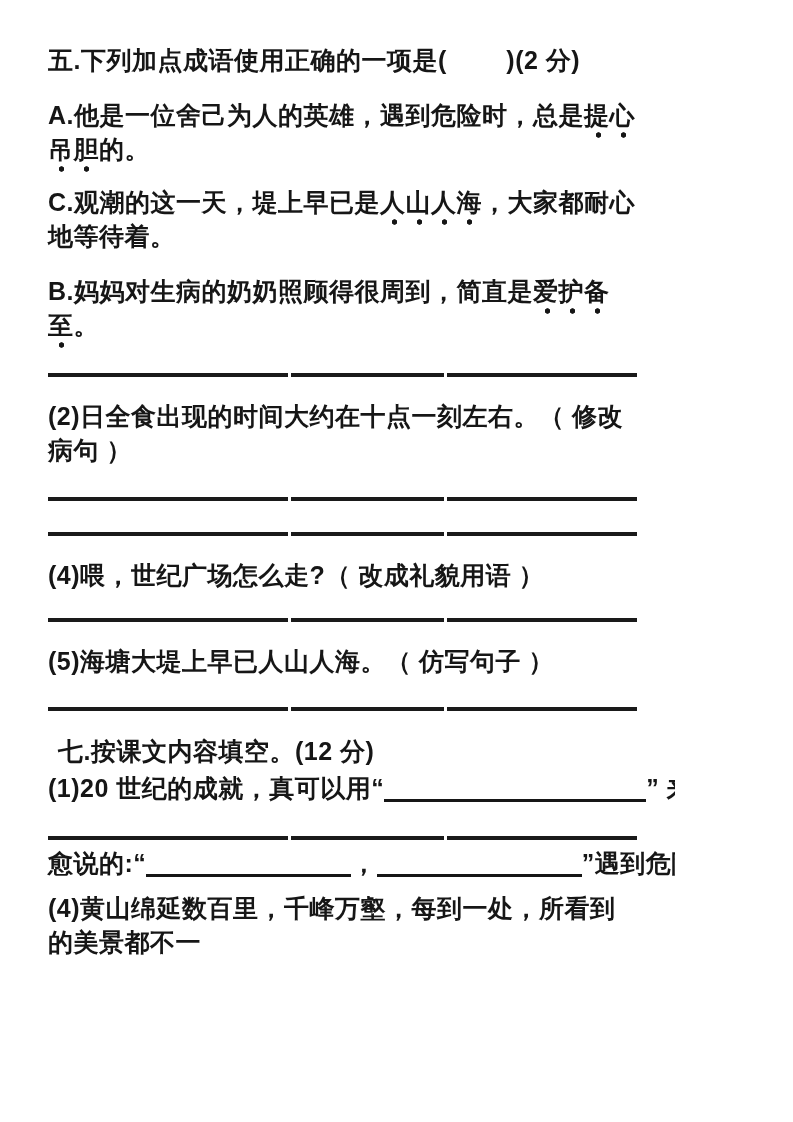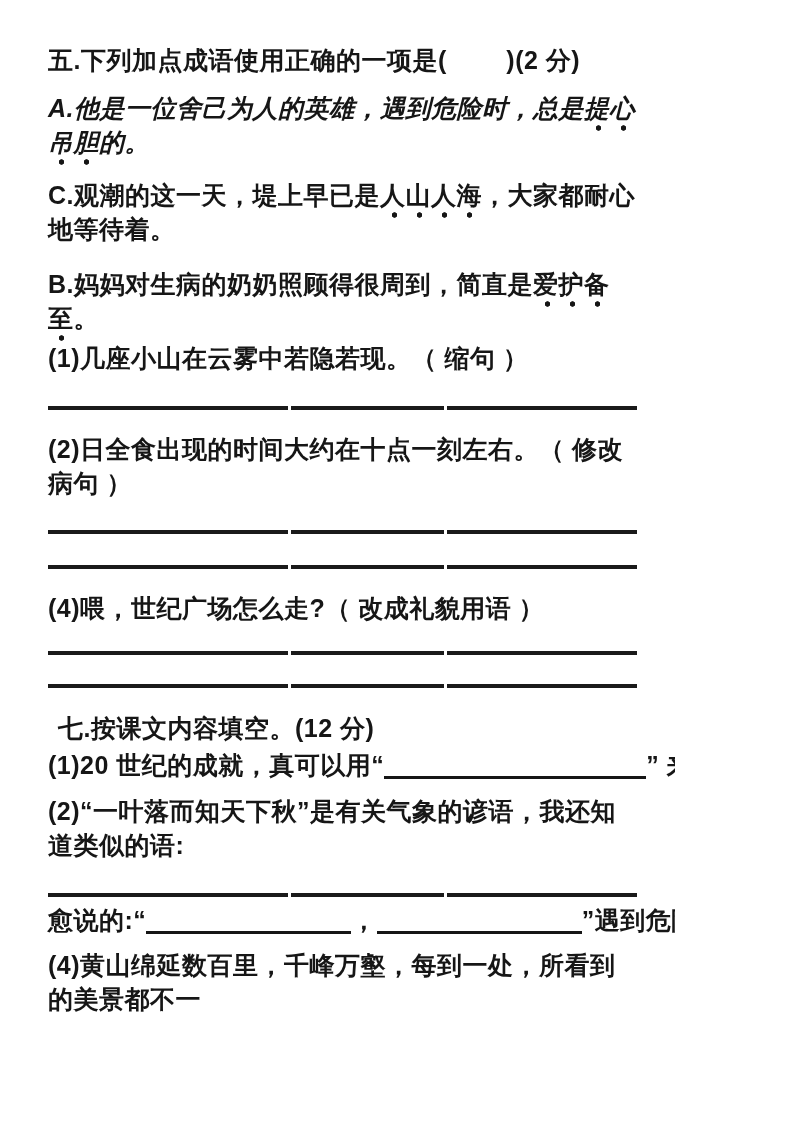--- a/index.html
+++ b/index.html
@@ -33,28 +33,27 @@
     border-bottom:3px solid #161616;
   }
 </style>
 </head>
 <body>
 
 <div class="page">
 
   <div class="sec-title" style="margin-top:6px;">五.下列加点成语使用正确的一项是(        )(2 分)</div>
 
-  <div class="line" style="margin-top:13px;font-style:italic;"><span>A.他是一位舍己为人的英雄，遇到危险时，总是</span><span class="em-dots">提心吊胆</span><span>的。</span></div>
+  <div class="line" style="margin-top:20px;"><span>A.他是一位舍己为人的英雄，遇到危险时，总是</span><span class="em-dots">提心吊胆</span><span>的。</span></div>
 
   <div class="line" style="margin-top:19px;"><span>C.观潮的这一天，堤上早已是</span><span class="em-dots">人山人海</span><span>，大家都耐心地等待着。</span></div>
 
   <div class="line" style="margin-top:21px;"><span>B.妈妈对生病的奶奶照顾得很周到，简直是</span><span class="em-dots">爱护备至</span><span>。</span></div>
 
 
-  <div class="line" style="margin-top:6px;">(1)几座小山在云雾中若隐若现。（ 缩句 ）</div>
   <div class="ans-line" style="margin-top:31px;">
     <span class="seg seg1"></span>
       <span class="seg seg2"></span>
       <span class="seg seg3"></span>
   </div>
 
   <div class="line" style="margin-top:22px;">(2)日全食出现的时间大约在十点一刻左右。（ 修改病句 ）</div>
   <div class="ans-line" style="margin-top:30px;">
     <span class="seg seg1"></span>
       <span class="seg seg2"></span>
@@ -67,31 +66,31 @@
       <span class="seg seg3"></span>
   </div>
 
   <div class="line" style="margin-top:22px;">(4)喂，世纪广场怎么走?（ 改成礼貌用语 ）</div>
   <div class="ans-line" style="margin-top:26px;">
     <span class="seg seg1"></span>
       <span class="seg seg2"></span>
       <span class="seg seg3"></span>
   </div>
 
+  <div class="line" style="margin-top:22px;">(5)海塘大堤上早已人山人海。（ 仿写句子 ）</div>
   <div class="ans-line" style="margin-top:29px;">
     <span class="seg seg1"></span>
       <span class="seg seg2"></span>
       <span class="seg seg3"></span>
   </div>
 
   <div class="sec-title indent" style="margin-top:22px;">七.按课文内容填空。(12 分)</div>
 
   <div class="line nowrap" style="margin-top:2px;"><span>(1)20 世纪的成就，真可以用“</span><span class="blank" style="width:262px;"></span><span>” 来形容。</span></div>
 
-  <div class="line" style="margin-top:12px;">(2)“一叶落而知天下秋”是有关气象的谚语，我还知道类似的语:</div>
   <div class="ans-line" style="margin-top:31px;">
     <span class="seg seg1"></span>
       <span class="seg seg2"></span>
       <span class="seg seg3"></span>
   </div>
 
   <div class="line nowrap" style="margin-top:6px;"><span>愈说的:“</span><span class="blank" style="width:205px;"></span><span>，</span><span class="blank" style="width:205px;"></span><span>”遇到危险时。</span></div>
 
   <div class="line" style="margin-top:11px;">(4)黄山绵延数百里，千峰万壑，每到一处，所看到的美景都不一</div>
 

